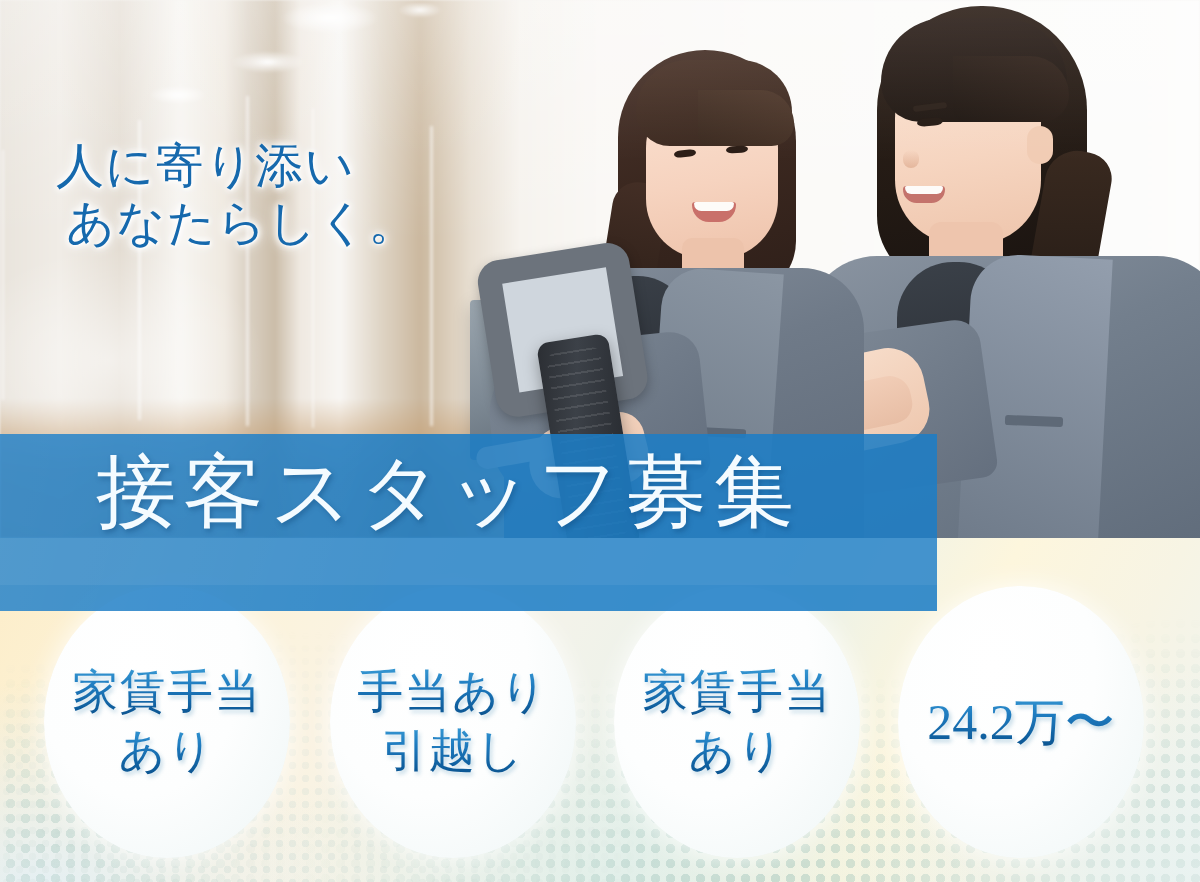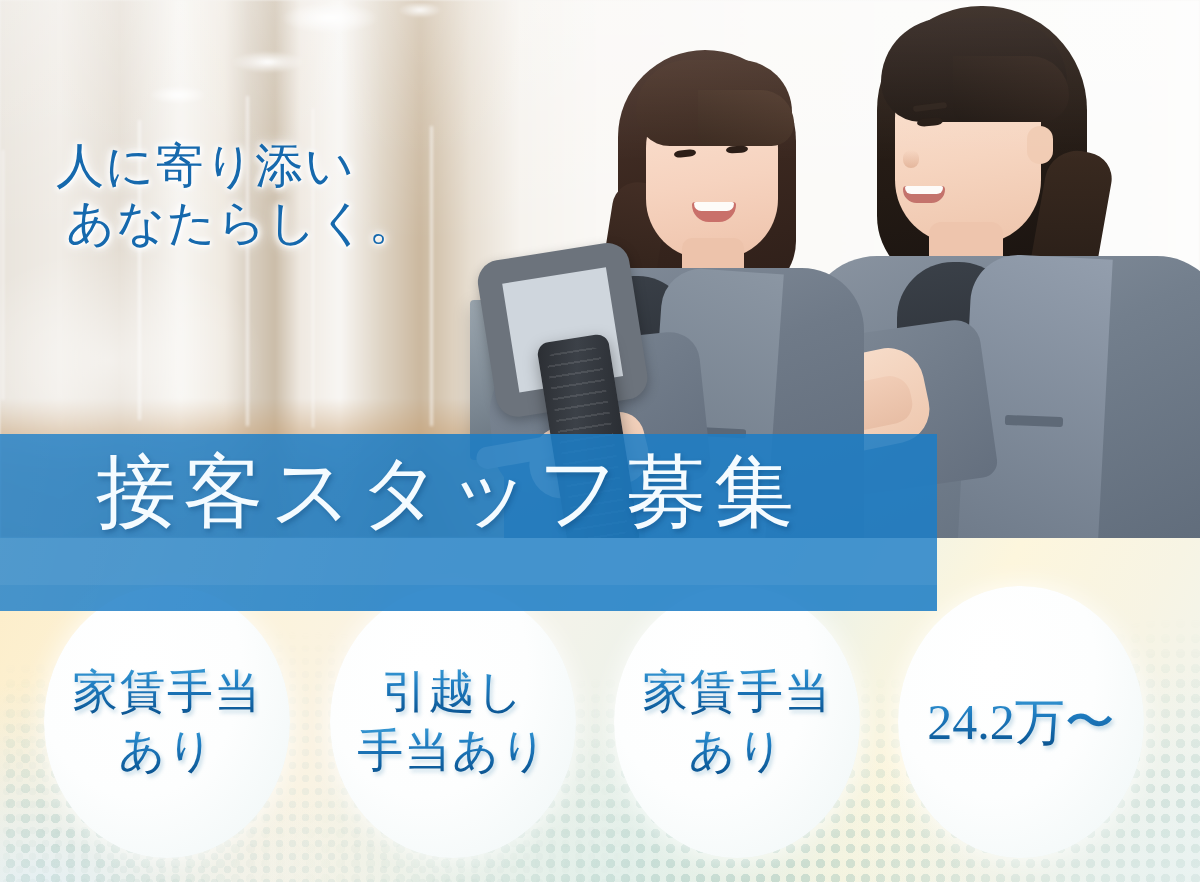--- a/index.html
+++ b/index.html
@@ -582,22 +582,22 @@
     <div class="perks-wash"></div>
     <div class="halftone"></div>
     <div class="halftone2"></div>
 
     <div class="perk-list">
       <div class="perk">
         <div class="perk-line">家賃手当</div>
         <div class="perk-line">あり</div>
       </div>
       <div class="perk">
+        <div class="perk-line">手当あり</div>
         <div class="perk-line">引越し</div>
-        <div class="perk-line">手当あり</div>
       </div>
       <div class="perk">
         <div class="perk-line">家賃手当</div>
         <div class="perk-line">あり</div>
       </div>
       <div class="perk">
         <div class="perk-line big">24.2万〜</div>
       </div>
     </div>
   </div>

